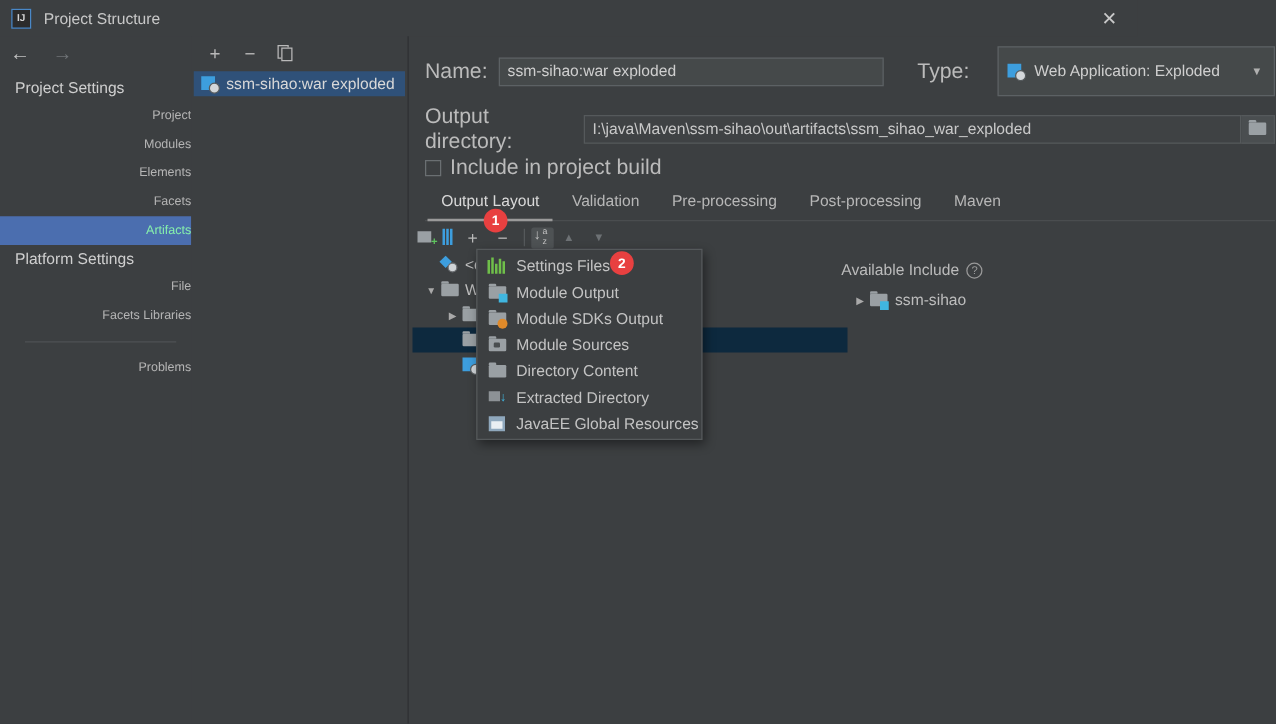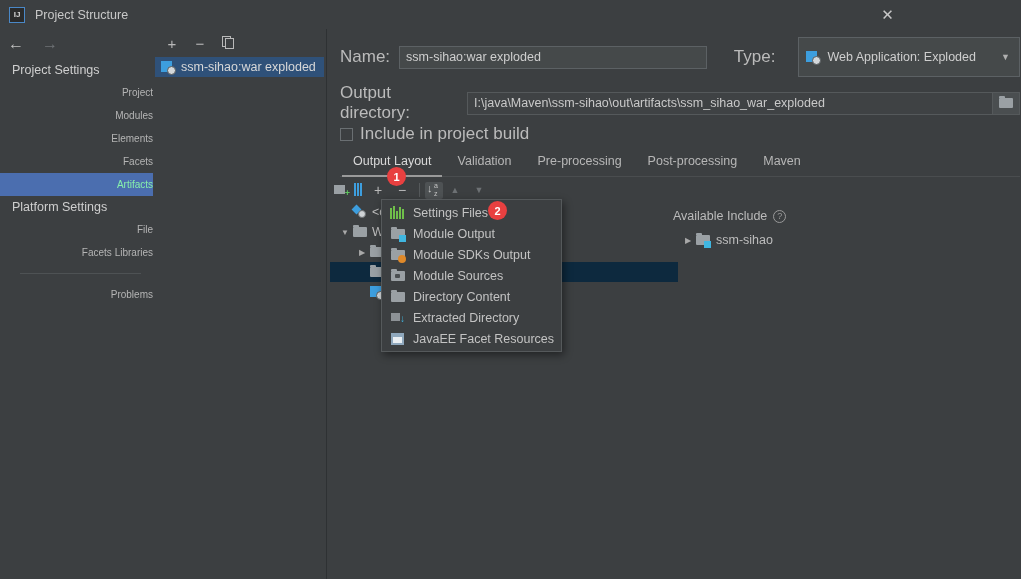--- a/index.html
+++ b/index.html
@@ -401,20 +401,20 @@
         <span class="bx"></span>
           <span class="ar">↓</span>
       </span>
       <span>Extracted Directory</span>
     </div>
     <div class="mi">
       <span class="ic">
         <span style="position:absolute;left:1px;top:2px;width:13px;height:12px;background:#8fa8bd"></span>
         <span style="position:absolute;left:3px;top:6px;width:9px;height:6px;background:#eaeff3"></span>
       </span>
-      <span>JavaEE Facet Resources</span>
+      <span>JavaEE Global Resources</span>
     </div>
   </div>
 
   <div class="badge badge-1">1</div>
   <div class="badge badge-2">2</div>
 
 </div>
 
 </body></html>

